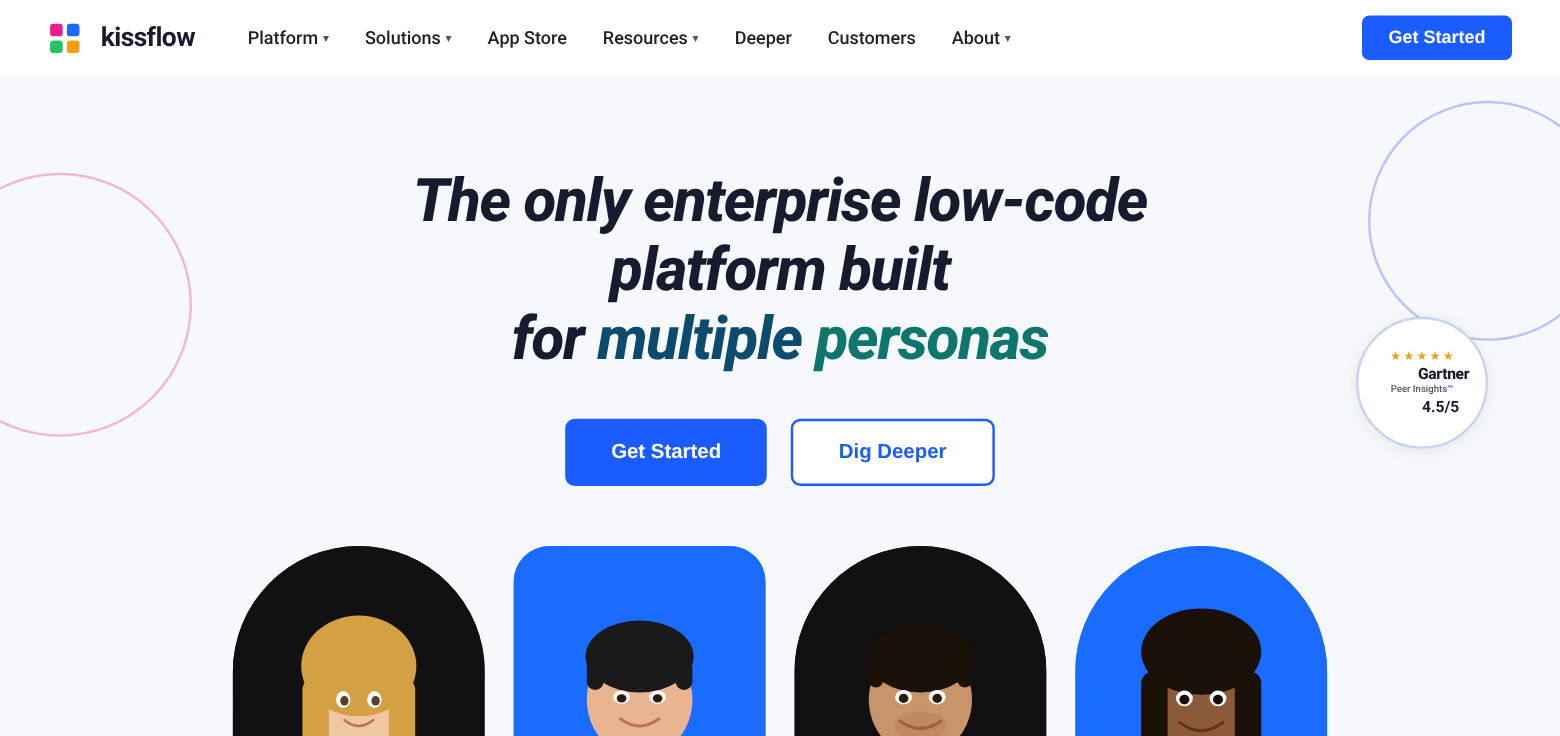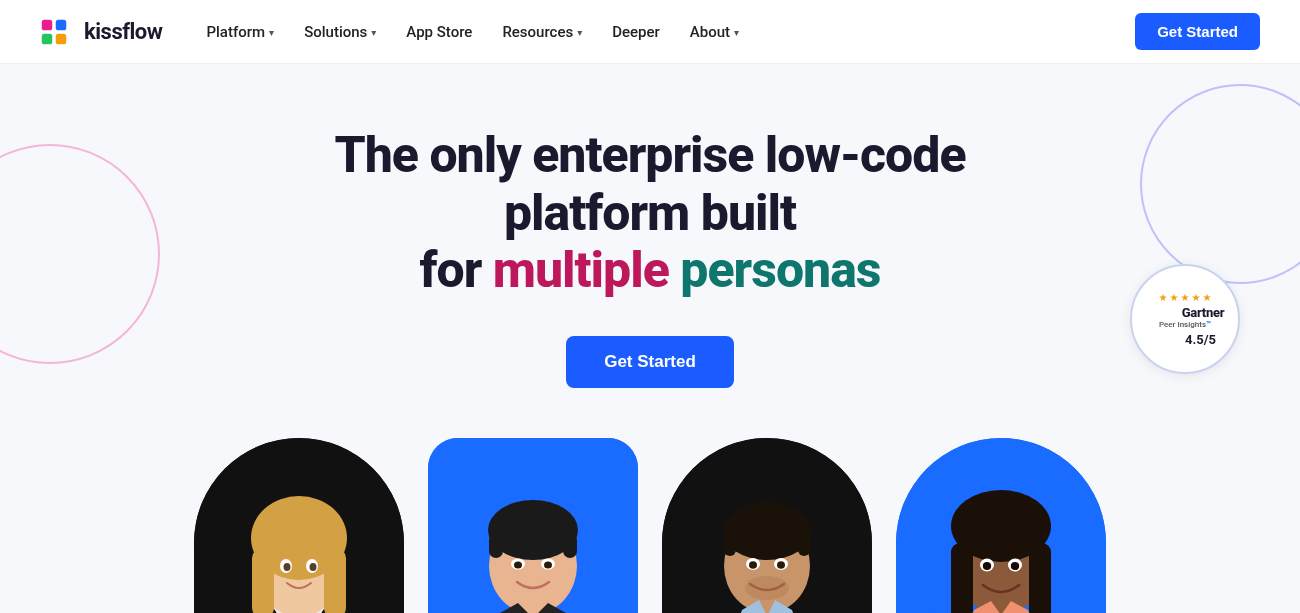--- a/index.html
+++ b/index.html
@@ -102,25 +102,26 @@
       opacity: 0.5;
       pointer-events: none;
     }
 
     .hero-headline {
       font-size: 50px;
       font-weight: 800;
       color: #1a1a2e;
       line-height: 1.15;
       max-width: 760px;
-      margin: 3px auto 36px auto;
+      margin: 16px auto 36px auto;
       letter-spacing: -1px;
+      font-style: italic;
     }
     .hero-headline .highlight-pink {
-      color: #be185d;
+      color: #0c4a6e;
       font-weight: 800;
     }
     .hero-headline .highlight-purple {
       color: #0f766e;
       font-weight: 800;
     }
 
     .hero-buttons {
       display: flex;
       justify-content: center;
@@ -241,40 +242,44 @@
       <span>App Store</span>
     </div>
     <div class="nav-item">
       <span>Resources</span>
       <span class="nav-chevron">▾</span>
     </div>
     <div class="nav-item">
       <span>Deeper</span>
     </div>
     <div class="nav-item">
+      <span>Customers</span>
+    </div>
+    <div class="nav-item">
       <span>About</span>
       <span class="nav-chevron">▾</span>
     </div>
   </div>
 
   <button class="nav-cta">Get Started</button>
 </nav>
 
 <section class="hero">
 
   <div class="deco-left"></div>
   <div class="deco-right"></div>
 
   <h1 class="hero-headline">
     <span>The only enterprise low-code platform built</span><br>
     <span>for </span><span class="highlight-pink">multiple</span><span class="highlight-purple"> personas</span>
   </h1>
 
   <div class="hero-buttons">
     <button class="btn-primary">Get Started</button>
+    <button class="btn-secondary">Dig Deeper</button>
   </div>
 
   <div class="gartner-badge">
     <div class="gartner-stars">
       <span class="star">★</span>
       <span class="star">★</span>
       <span class="star">★</span>
       <span class="star">★</span>
       <span class="star">★</span>
     </div>

